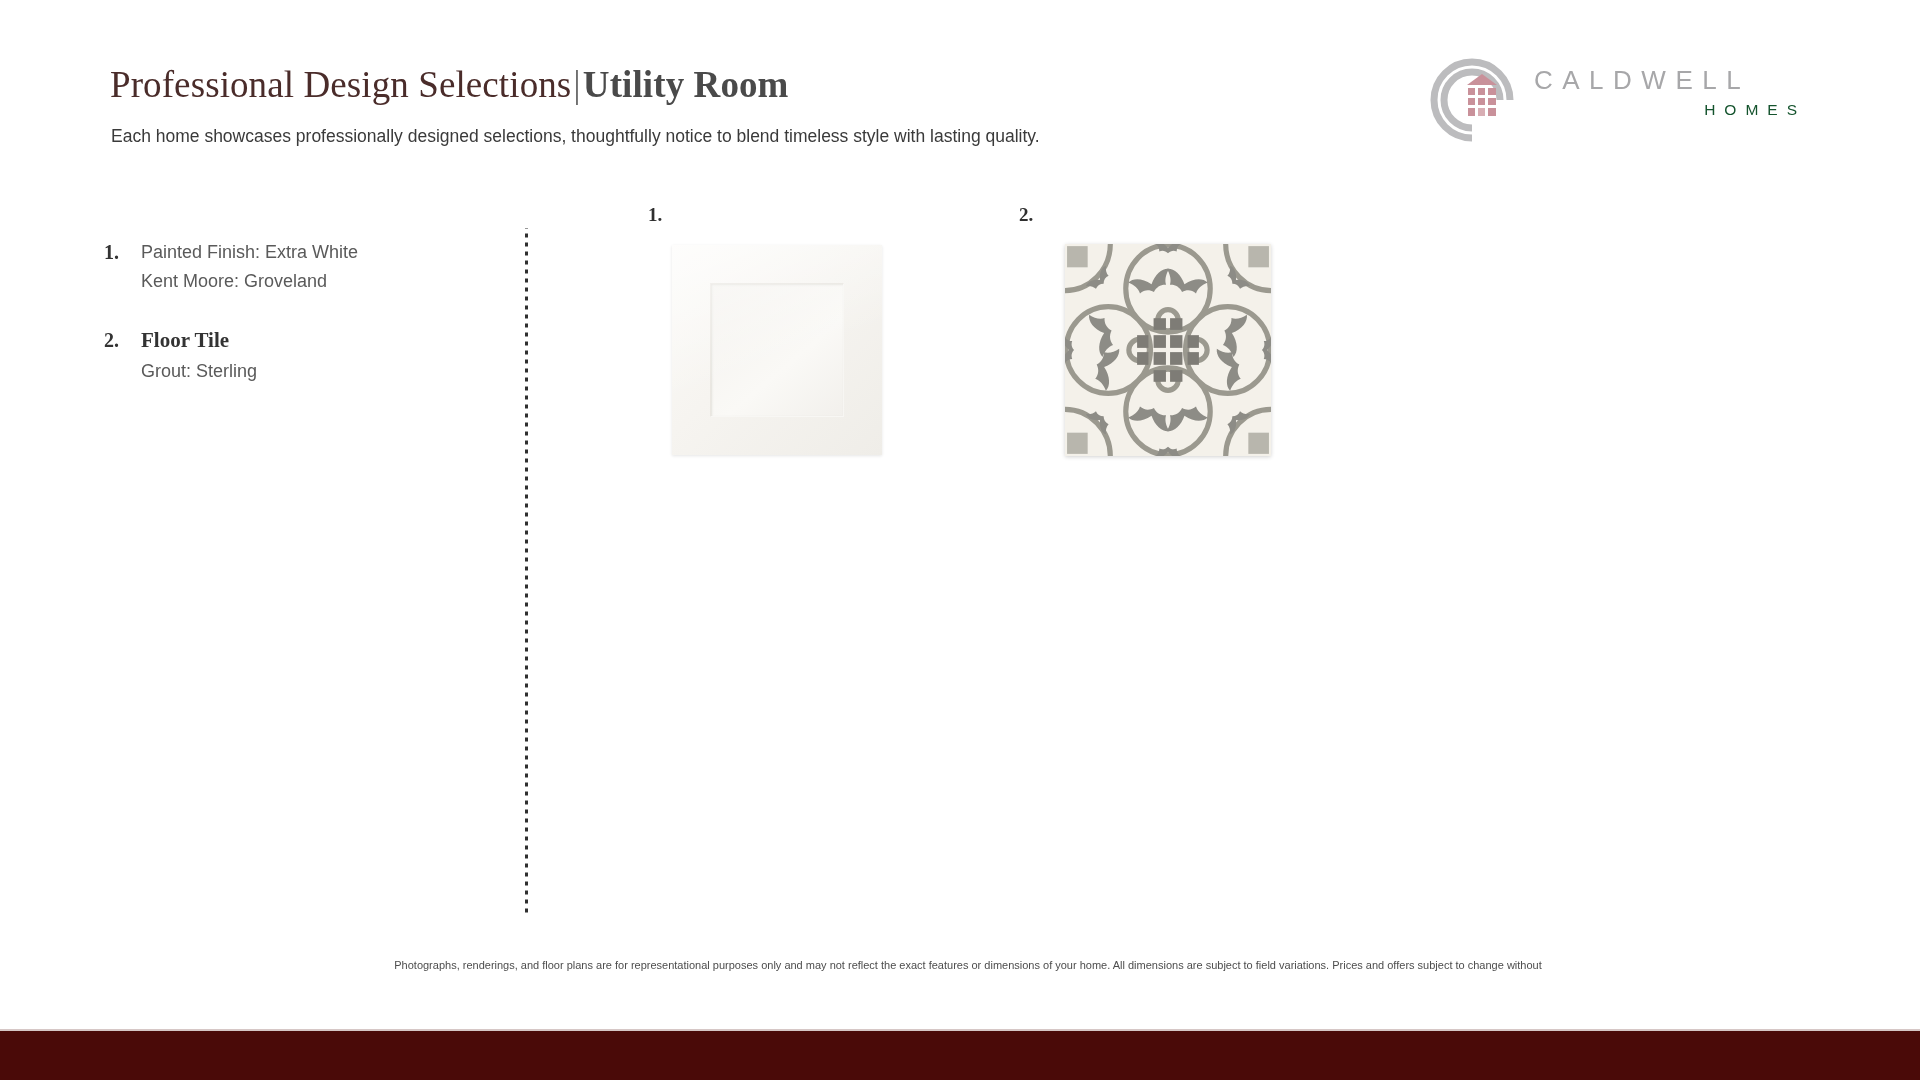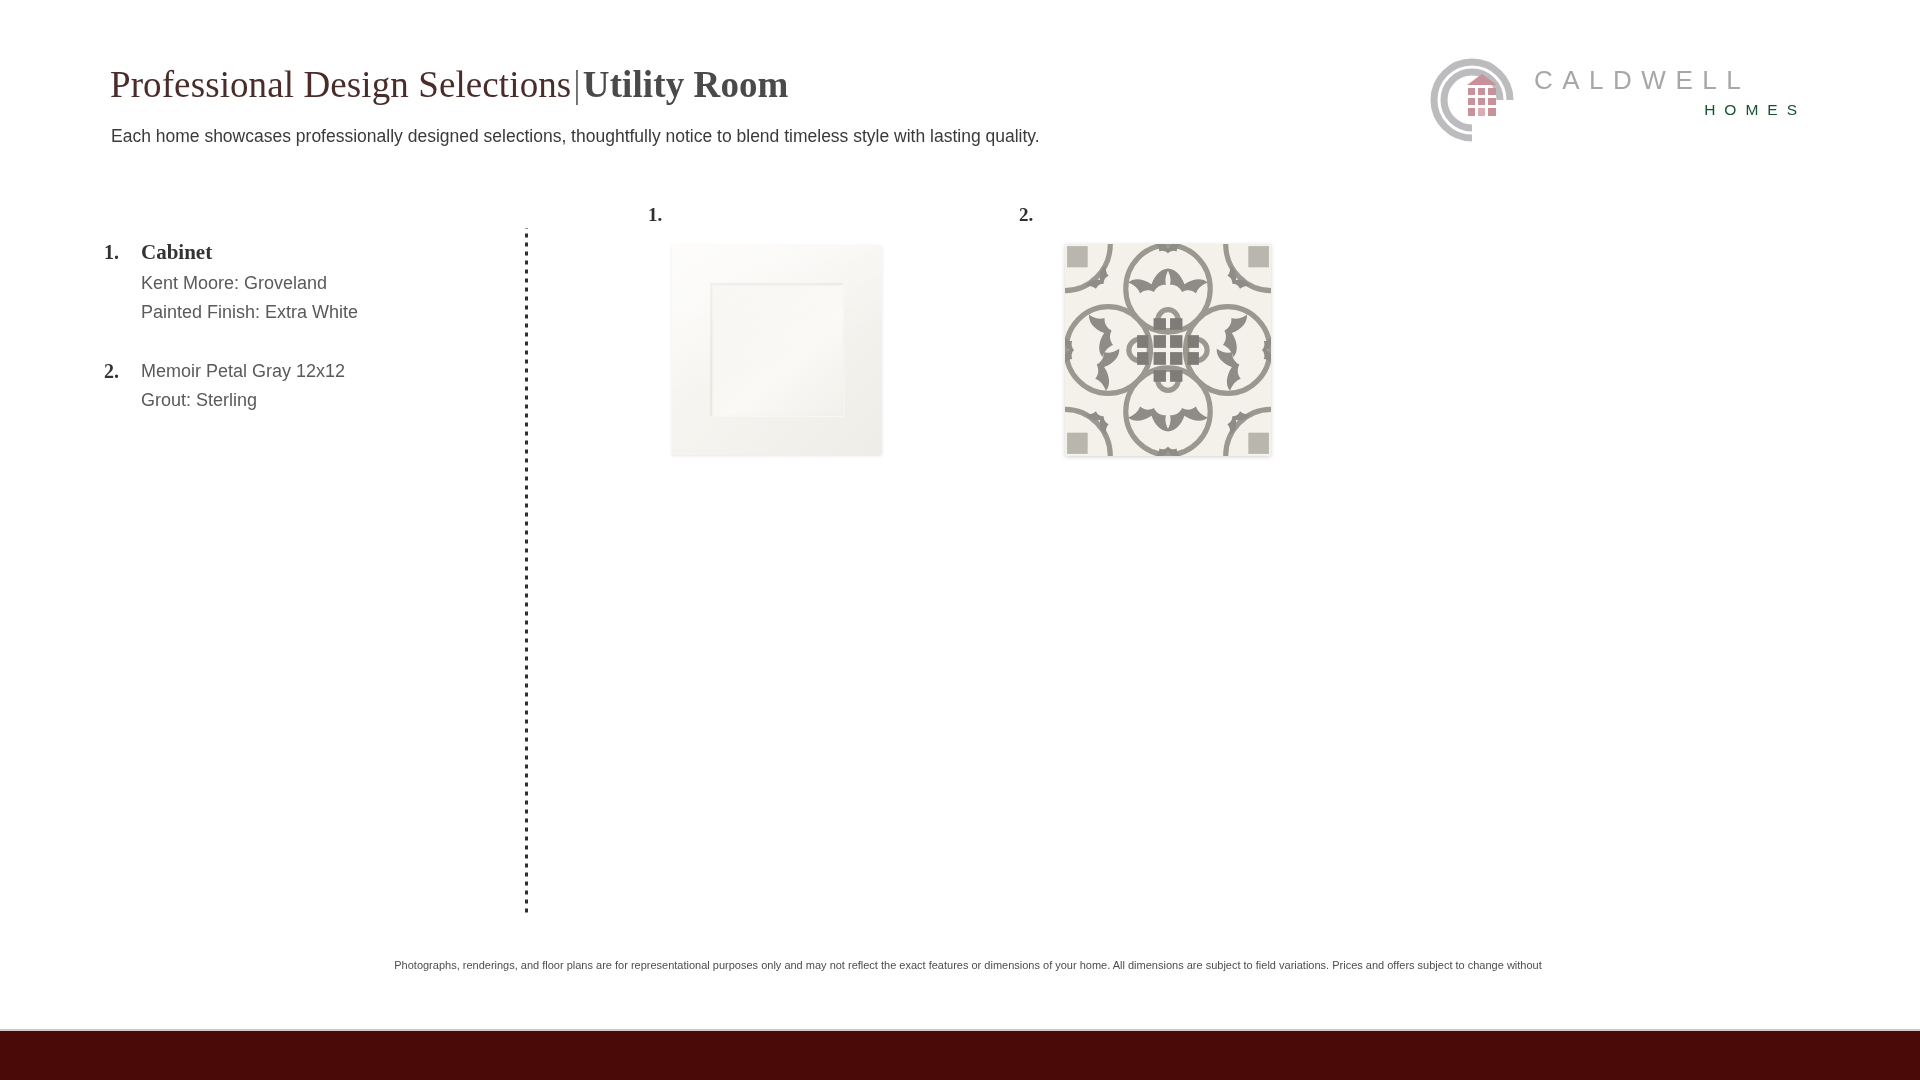--- a/index.html
+++ b/index.html
@@ -304,30 +304,29 @@
     </div>
   </div>
 
   <div class="divider"></div>
 
   <div class="selections">
 
     <div class="sel-item">
       <div class="sel-num">1.</div>
       <div class="sel-body">
-        <div class="sel-title">Cabinet</div>
+        <div class="sel-line">Painted Finish: Extra White</div>
         <div class="sel-line">Kent Moore: Groveland</div>
-        <div class="sel-line">Painted Finish: Extra White</div>
       </div>
     </div>
 
     <div class="sel-item">
       <div class="sel-num">2.</div>
       <div class="sel-body">
-        <div class="sel-line">Memoir Petal Gray 12x12</div>
+        <div class="sel-title">Floor Tile</div>
         <div class="sel-line">Grout: Sterling</div>
       </div>
     </div>
 
   </div>
 
   <div class="cell-label cell-1-label">1.</div>
   <div class="swatch-cabinet">
     <div class="panel"></div>
     <div class="sheen"></div>

